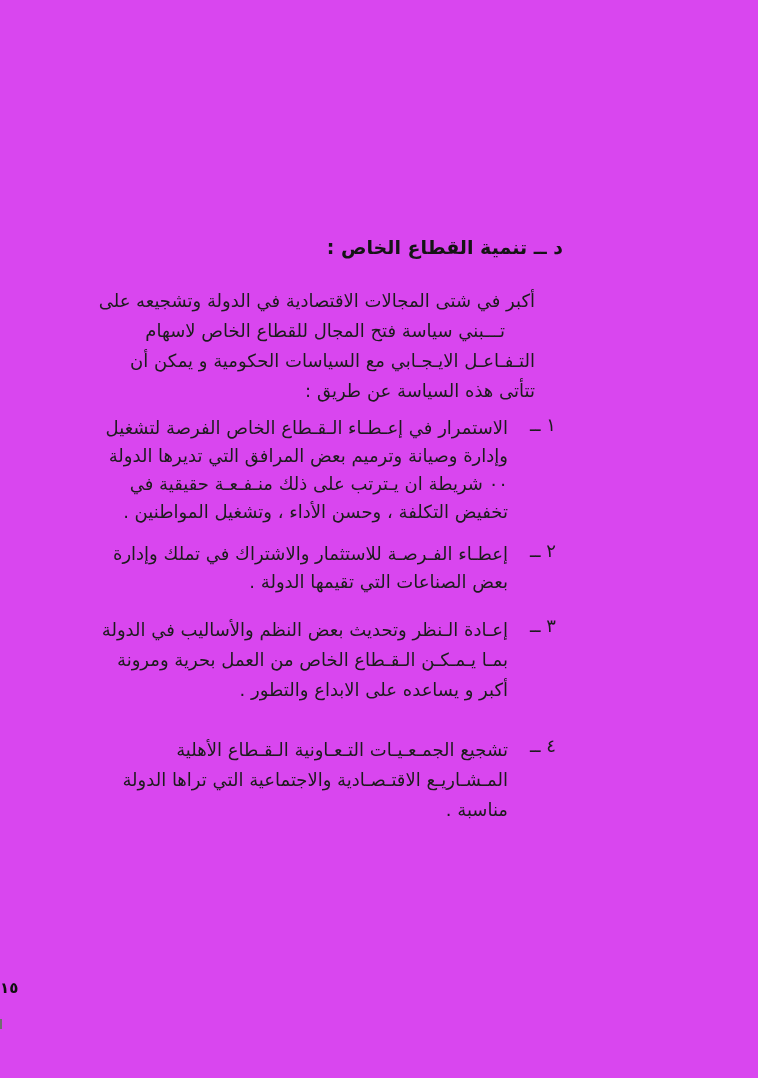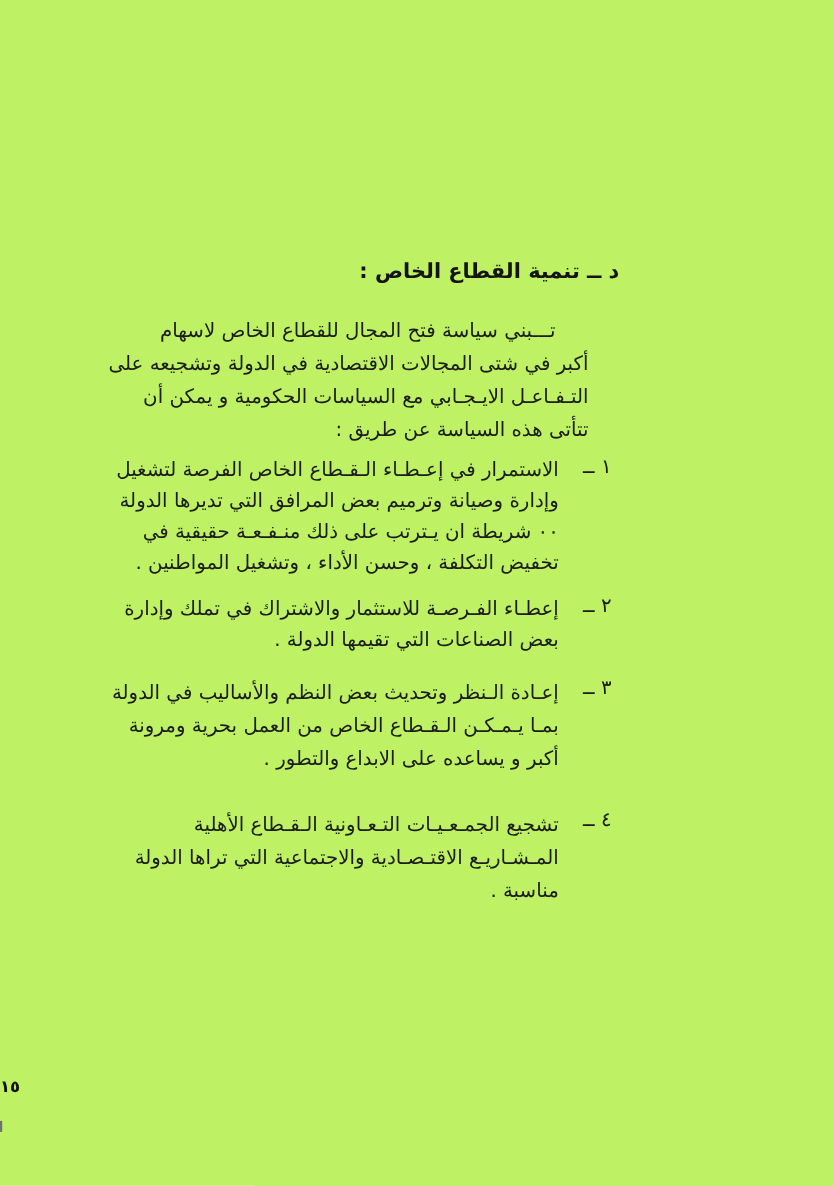--- a/index.html
+++ b/index.html
@@ -1,20 +1,20 @@
 <!DOCTYPE html>
 <html lang="ar"><head>
 <meta charset="utf-8">
 <style>
   html, body { margin: 0; padding: 0; background: #e8e8e8; }
   .doc-page {
     position: relative;
     width: 758px;
     height: 1078px;
-    background: #bef264;
+    background: #d946ef;
     font-family: "DejaVu Sans", sans-serif;
     direction: rtl;
     color: #1c1c1c;
     overflow: hidden;
     margin: 0;
   }
   .heading {
     position: absolute;
     top: 236px;
     right: 195px;
@@ -78,22 +78,22 @@
   }
 </style>
 </head>
 <body>
 
 <div class="doc-page">
 
   <h1 class="heading">د ــ تنمية القطاع الخاص :</h1>
 
   <div class="intro">
+    <div class="line">أكبر في شتى المجالات الاقتصادية في الدولة وتشجيعه على</div>
     <div class="line first-indent">تـــبني سياسة فتح المجال للقطاع الخاص لاسهام</div>
-    <div class="line">أكبر في شتى المجالات الاقتصادية في الدولة وتشجيعه على</div>
     <div class="line">التـفـاعـل الايـجـابي مع السياسات الحكومية و يمكن أن</div>
     <div class="line">تتأتى هذه السياسة عن طريق :</div>
   </div>
 
   <div class="list-item item-1">
     <span class="item-number">١ ــ</span>
     <div class="item-lines lh28">
       <div class="line">الاستمرار في إعـطـاء الـقـطاع الخاص الفرصة لتشغيل</div>
       <div class="line">وإدارة وصيانة وترميم بعض المرافق التي تديرها الدولة</div>
       <div class="line">٠٠ شريطة ان يـترتب على ذلك منـفـعـة حقيقية في</div>

